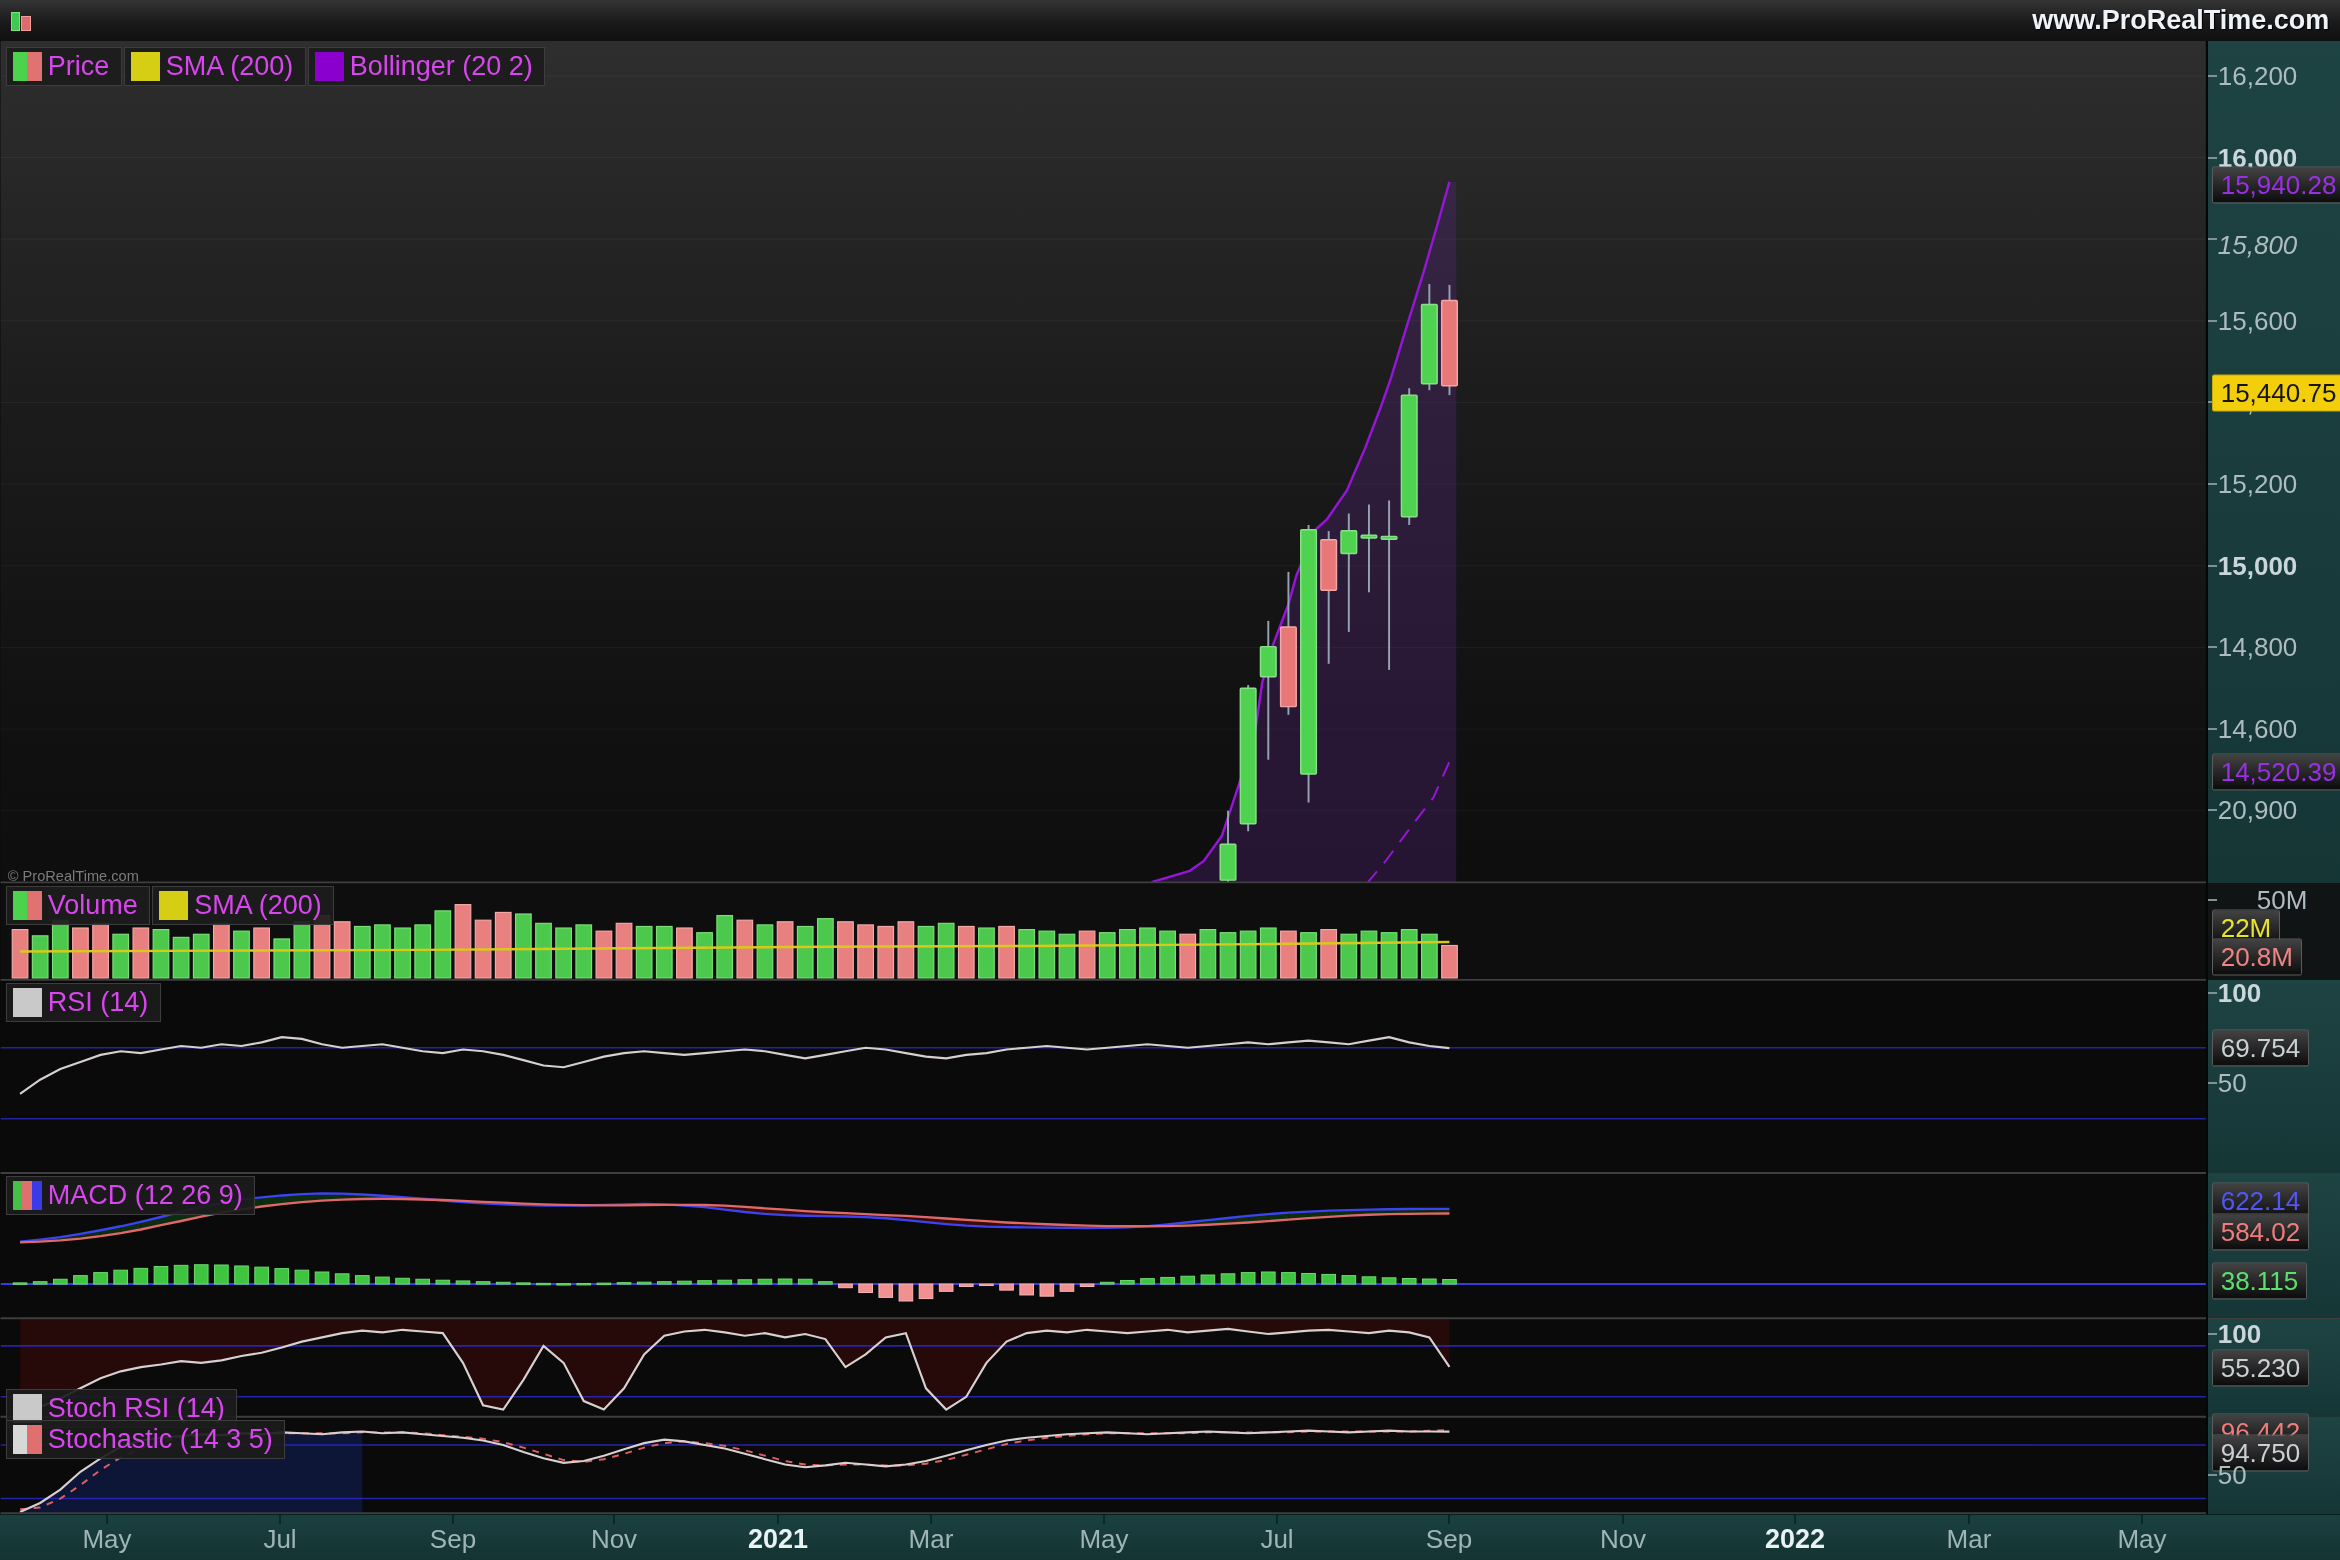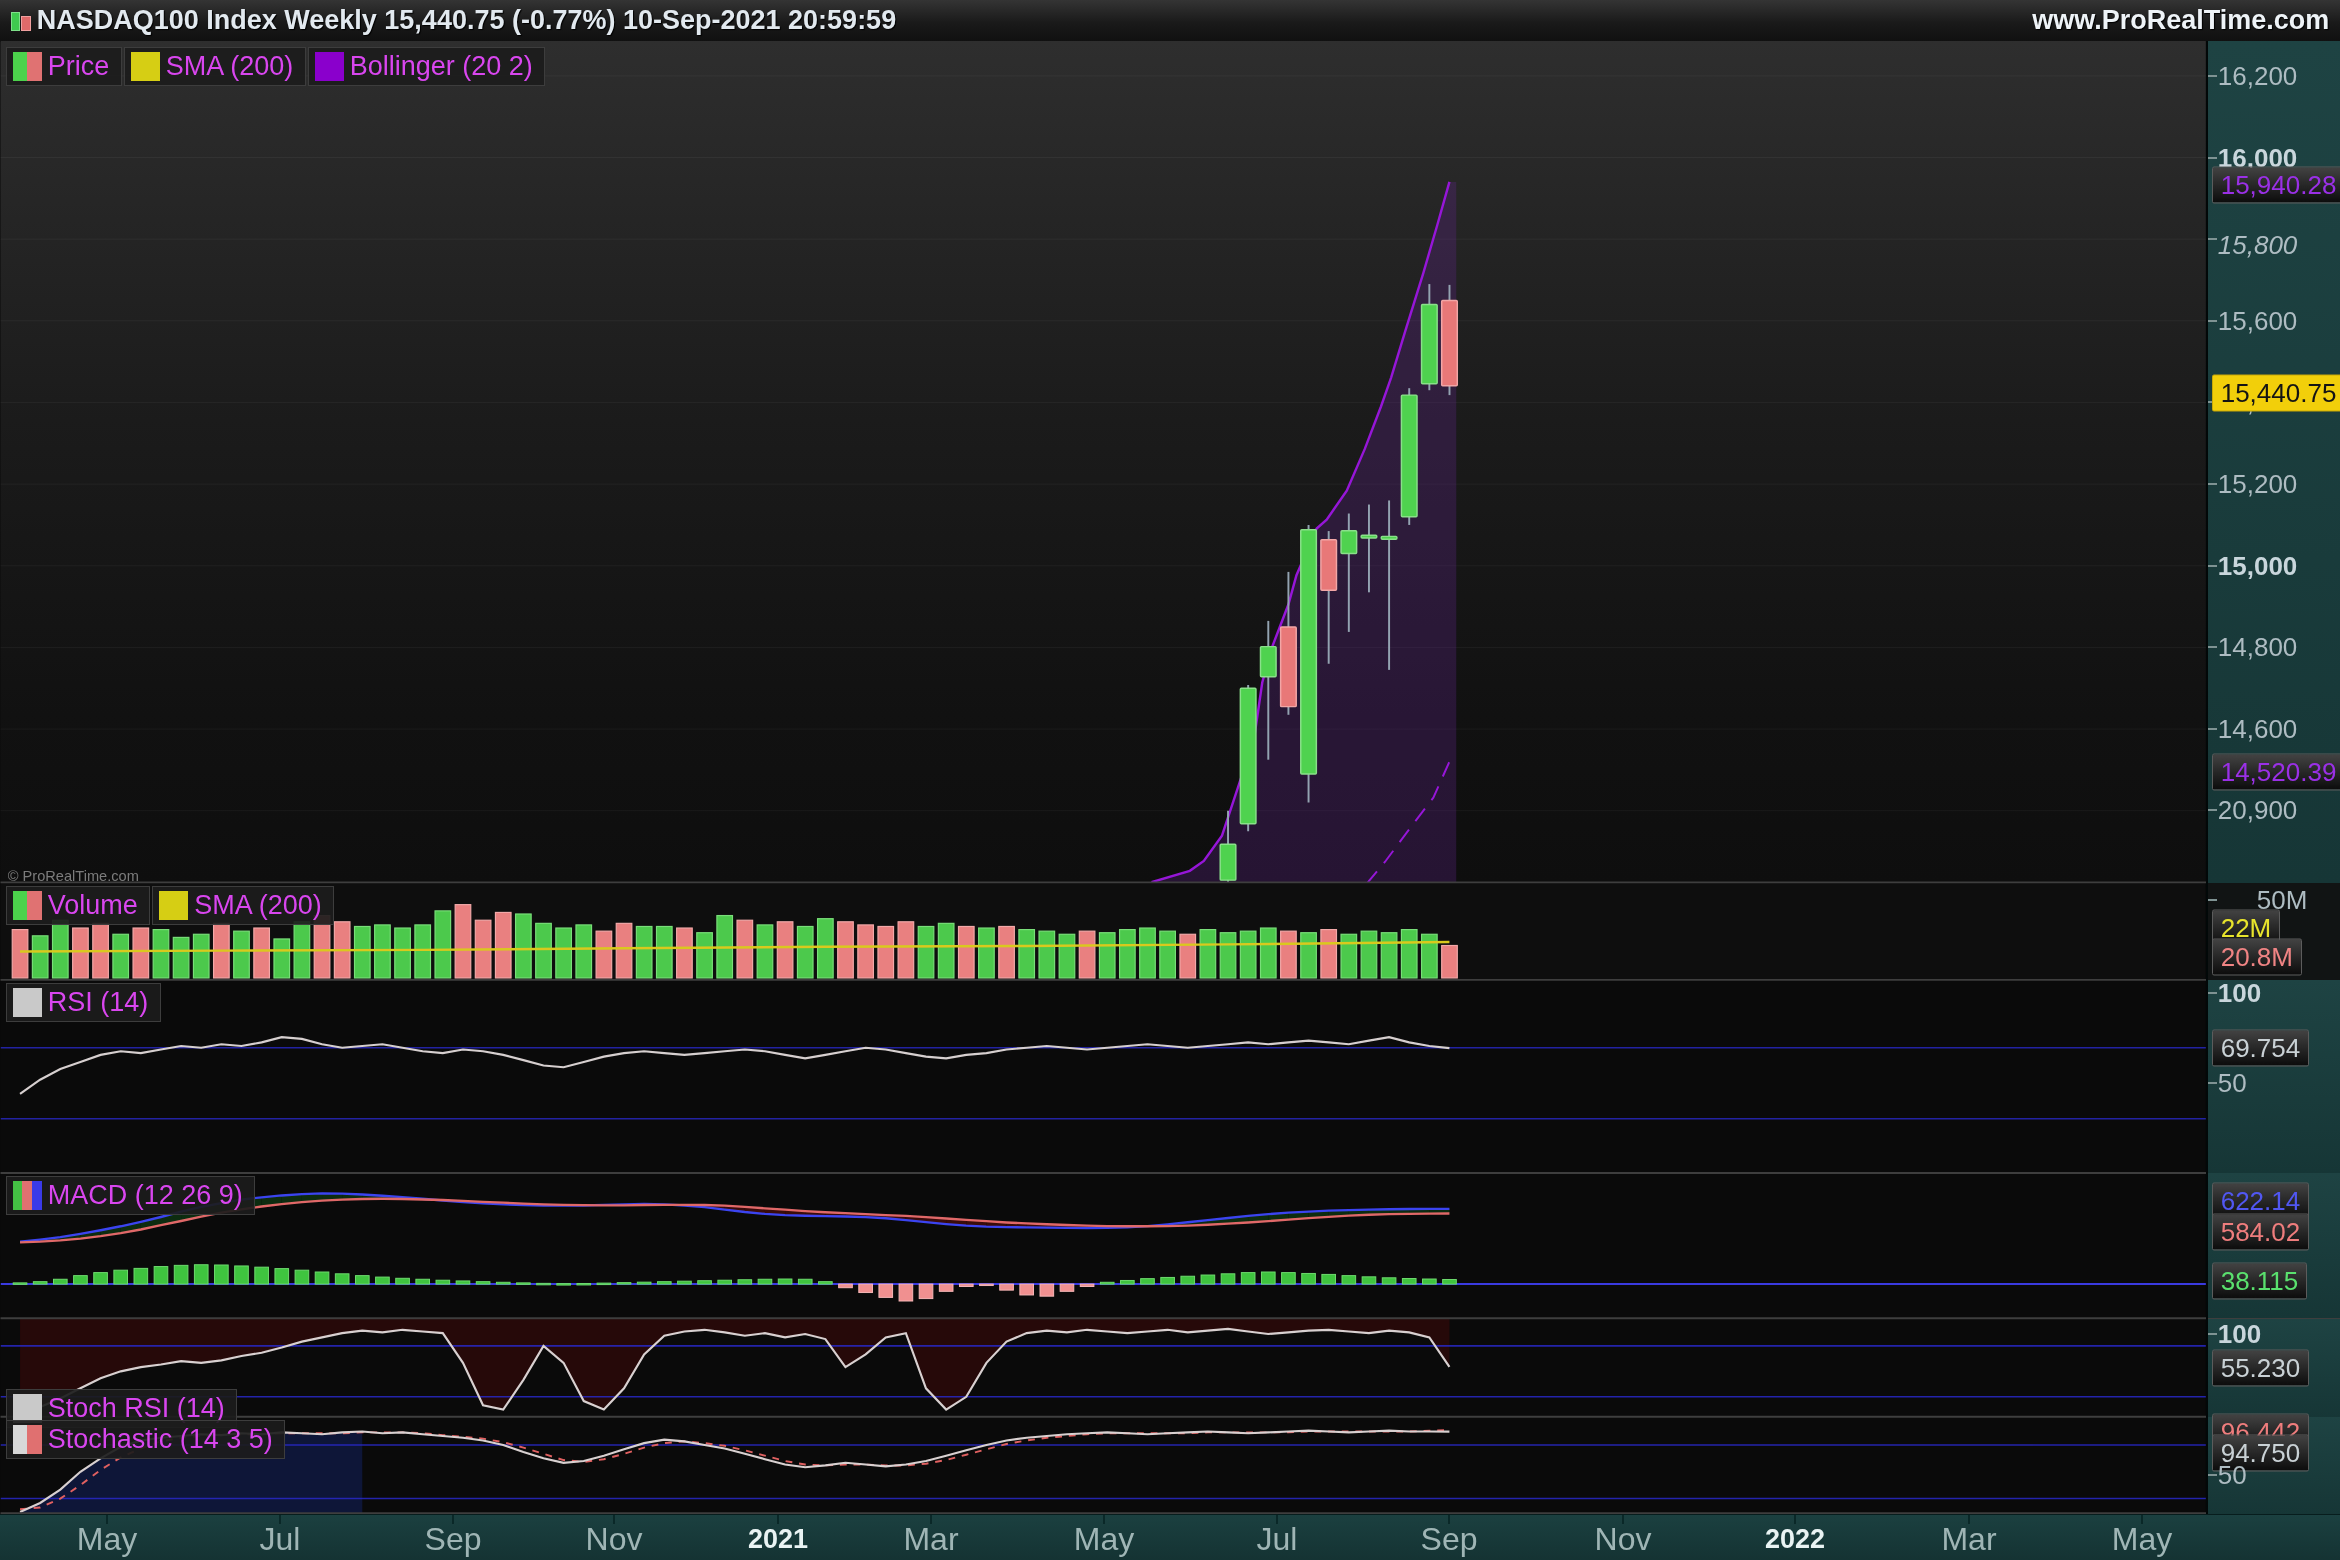--- a/index.html
+++ b/index.html
@@ -32,35 +32,34 @@
   .tag.blue{color:#5157f2;}
   .tag.red{color:#ef7d7d;}
   .tag.green{color:#5ae06e;}
   .legend-row{position:absolute;display:flex;gap:2px;}
   .chip{display:inline-flex;align-items:center;background:rgba(28,28,28,.92);border:1px solid #3d3d3d;
     padding:2.9px 11.7px 2.9px 5.9px;color:#d946ef;font-size:27px;white-space:nowrap;cursor:pointer;}
   .swatch{display:inline-flex;width:29px;height:29px;margin-right:5.9px;}
   .swatch i{flex:1;height:100%;}
   .taxis{position:absolute;left:0;top:1473px;width:2341px;height:47px;
     background:linear-gradient(180deg,#1b4040,#143232);border-top:1px solid #071d1d;}
-  .tlabel{position:absolute;top:50%;transform:translate(-50%,-50%);color:#9fb5b5;font-size:32px;}
+  .tlabel{position:absolute;top:50%;transform:translate(-50%,-50%);color:#9fb5b5;font-size:26px;}
   .tlabel.bold{color:#e9f3f3;font-weight:bold;font-size:27px;}
   .ttick{position:absolute;top:0;width:2px;height:8.8px;background:#0a2828;transform:translateX(-50%);}
   .watermark{position:absolute;left:7.8px;top:827px;color:#8f8f8f;font-size:14.6px;opacity:.85;}
 </style>
 </head>
 <body>
 
 <div class="screen">
   <div class="header">
     <span class="hicon">
         <span class="c1"></span>
         <span class="c2"></span>
       </span>
-    <span class="htitle">NASDAQ100 Index Weekly 15,440.75 (-0.77%) 10-Sep-2021 20:59:59</span>
     <span class="hsite">www.ProRealTime.com</span>
   </div>
 
   <div class="chartwrap">
     <svg id="chartsvg" width="2341" height="1519" viewBox="0 0 2400 1558">
         <defs>
           <clipPath id="cp_price">
             <rect x="0" y="0" width="2262" height="863"></rect>
           </clipPath>
           <clipPath id="cp_vol">

